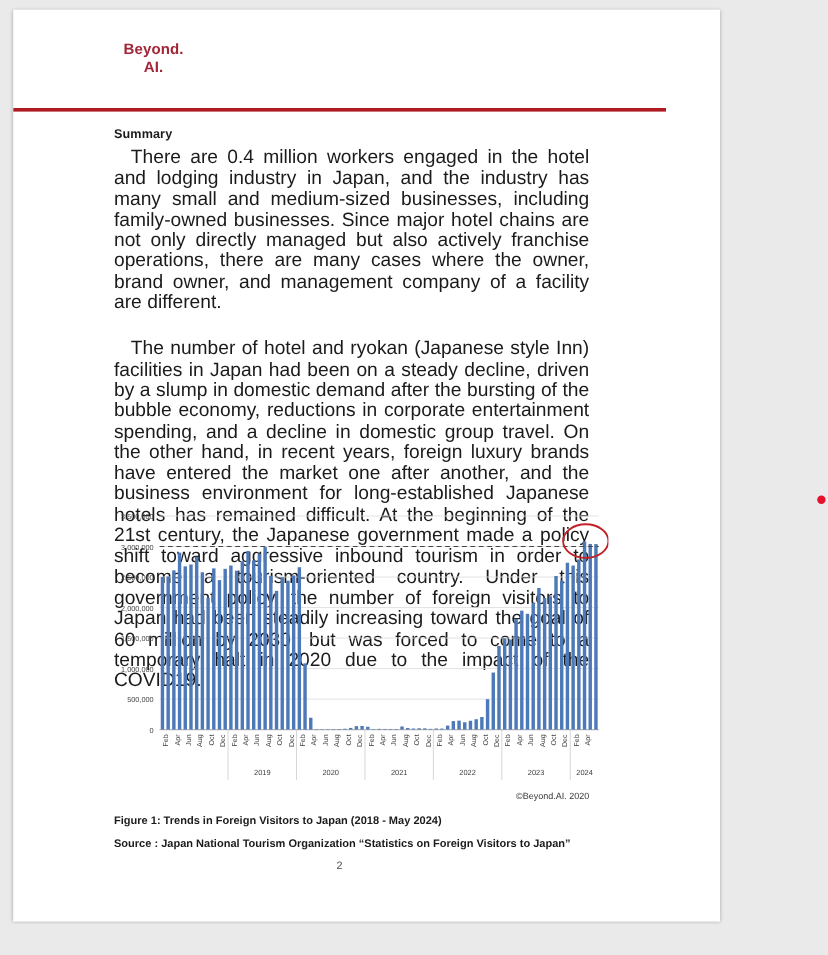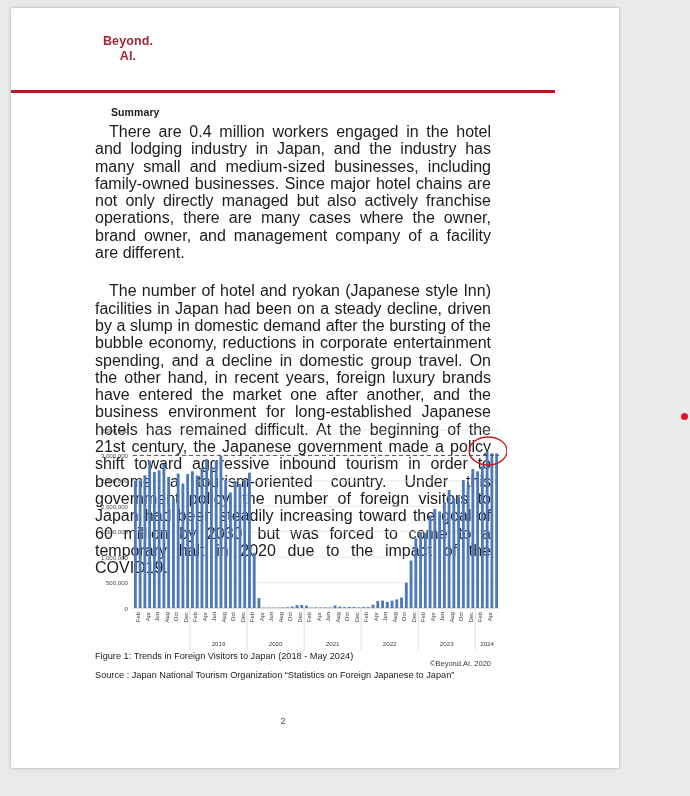--- a/index.html
+++ b/index.html
@@ -18,25 +18,26 @@
     position: absolute;
     left: 0; top: 0;
     width: 690px;
     height: 796px;
     background: #eaeaea;
   }
   #page {
     position: absolute;
     left: 11px;
     top: 8px;
-    width: 608px;
+    width: 544px;
     height: 760px;
     background: #ffffff;
     box-shadow: 0 0 3px rgba(0,0,0,0.30);
     overflow: hidden;
+    padding-left: 45px;
   }
 
   
   .logo {
     position: absolute;
     left: 57px;
     top: 26px;
     width: 120px;
     text-align: center;
     color: #A32638;
@@ -56,21 +57,21 @@
   }
 
   
   .content {
     position: absolute;
     left: 84px;
     top: 98px;
     width: 396px;
   }
   h2.summary-title {
-    margin: 0 0 5px 16px;
+    margin: 0 0 5px 0;
     font-size: 10.5px;
     font-weight: bold;
     color: #1b1b1b;
     letter-spacing: 0.1px;
   }
   p.para {
     margin: 0 0 12px 0;
     font-size: 16px;
     line-height: 17.3px;
     color: #1b1b1b;
@@ -96,24 +97,24 @@
     position: absolute;
     left: 0; top: 651px;
     width: 480px;
     text-align: right;
     font-size: 7.5px;
     color: #3a3a3a;
   }
   .caption {
     position: absolute;
     left: 84px;
-    top: 640px;
+    top: 668px;
     width: 400px;
     font-size: 9.2px;
-    font-weight: normal;
+    font-weight: bold;
     color: #1b1b1b;
     line-height: 16px;
   }
   .caption .line2 { display:block; margin-top: 3px; }
   .pagenum {
     position: absolute;
     left: 0; top: 708px;
     width: 544px;
     text-align: center;
     font-size: 9px;
@@ -298,21 +299,21 @@
           <text x="400.12" y="226" text-anchor="middle" font-family="&quot;Liberation Sans&quot;, sans-serif" font-size="6.2" fill="#3d3d3d">2024</text>
           <line x1="388.23" y1="188" x2="388.23" y2="230" stroke="#cfcfcf" stroke-width="0.7"></line>
           <ellipse cx="401.12" cy="30.89" rx="18.88" ry="14" fill="none" stroke="#C02026" stroke-width="1.5"></ellipse>
         </svg>
     </div>
 
     <div class="copyright">©Beyond.AI. 2020</div>
 
     <div class="caption">
       <span>Figure 1: Trends in Foreign Visitors to Japan (2018 - May 2024)</span>
-      <span class="line2">Source : Japan National Tourism Organization “Statistics on Foreign Japanese to Japan”</span>
+      <span class="line2">Source : Japan National Tourism Organization “Statistics on Foreign Visitors to Japan”</span>
     </div>
 
     <div class="pagenum">2</div>
 
   </div>
 
   <div id="red-dot"></div>
 
 </div>
 

